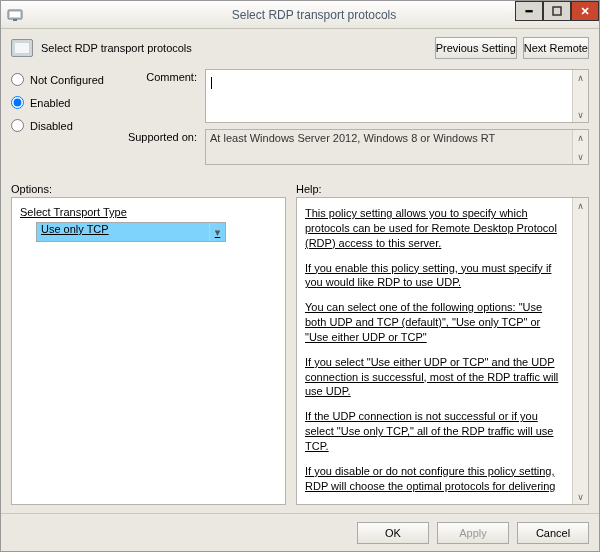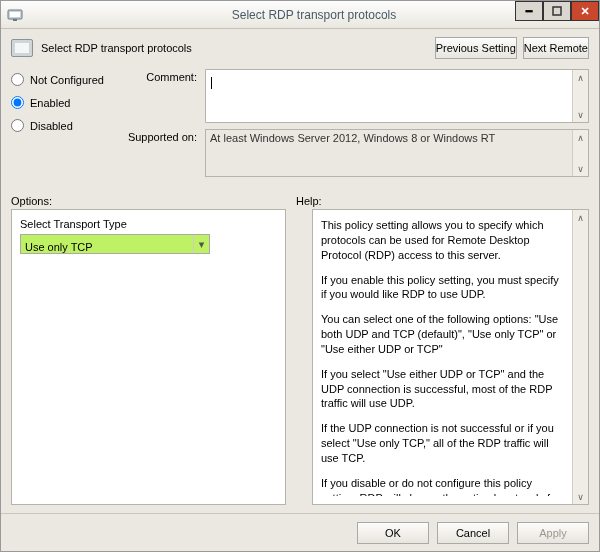--- a/index.html
+++ b/index.html
@@ -114,58 +114,58 @@
   .scrollbox {
     flex:1;
     border: 1px solid #b5b3ab;
     background: #fff;
     height: 54px;
     position: relative;
     padding: 2px 18px 2px 4px;
     font-size: 11px;
     overflow: hidden;
   }
-  .scrollbox.supported { height: 48px; background:#eae8e1; color:#333; }
+  .scrollbox.supported { height: 36px; background:#eae8e1; color:#333; }
   .fake-scroll {
     position:absolute; right:0; top:0; bottom:0; width:16px;
     background:#efede6;
     border-left:1px solid #d0cec6;
     display:flex; flex-direction:column; justify-content:space-between;
   }
   .fake-scroll .arrow {
     height:15px; display:flex; align-items:center; justify-content:center;
     color:#666; font-size:9px; cursor:pointer;
   }
   .caret { display:inline-block; position:relative; top:5px; left:1px; }
   .caret.blink::after{
     content:""; display:inline-block; width:1px; height:12px; background:#000;
   }
   .section-labels { display:flex; margin-top:6px; margin-bottom:2px;}
   .section-labels .left { width: 285px; }
-  .panels { display:flex; flex:1; gap:26px; overflow:hidden; }
+  .panels { display:flex; flex:1; gap:10px; overflow:hidden;text-decoration:underline; }
   .panel {
     border:1px solid #b5b3ab;
     background:#fff;
     padding:8px;
     overflow:hidden;
     display:flex; flex-direction:column;
   }
   .panel.options { width: 275px; }
   .panel.help { flex:1; position:relative; padding-right:22px;}
   .panel.help .body { overflow:auto; font-size:11px; line-height:1.35; }
   .panel.help p { margin:0 0 10px 0; }
   .select {
     width: 190px; height:20px;
     border:1px solid #a9a9a9;
-    background:#bef264;
+    background:#7dd3fc;
     font-size:11px;
     padding-left:4px;
     margin-top:4px;
     cursor:pointer;
-    display:flex; align-items:flex-end; justify-content:space-between;
+    display:flex; align-items:flex-start; justify-content:space-between;margin-left:16px;
   }
   .select .chev { width:16px; text-align:center; color:#555; border-left:1px solid #ccc; height:100%; display:flex;align-items:center;justify-content:center;}
   .footer {
     height:38px;
     border-top:1px solid #c9c7bf;
     display:flex; align-items:center; justify-content:flex-end;
     padding-right:10px;
     gap:8px;
   }
   .btn {
@@ -287,17 +287,17 @@
           <div class="arrow">∧</div>
           <div class="arrow">∨</div>
         </div>
       </div>
 
     </div>
   </div>
 
   <div class="footer">
     <button class="btn">OK</button>
+    <button class="btn disabled">Apply</button>
     <button class="btn">Cancel</button>
-    <button class="btn disabled">Apply</button>
   </div>
 
 </div>
 
 </body></html>

